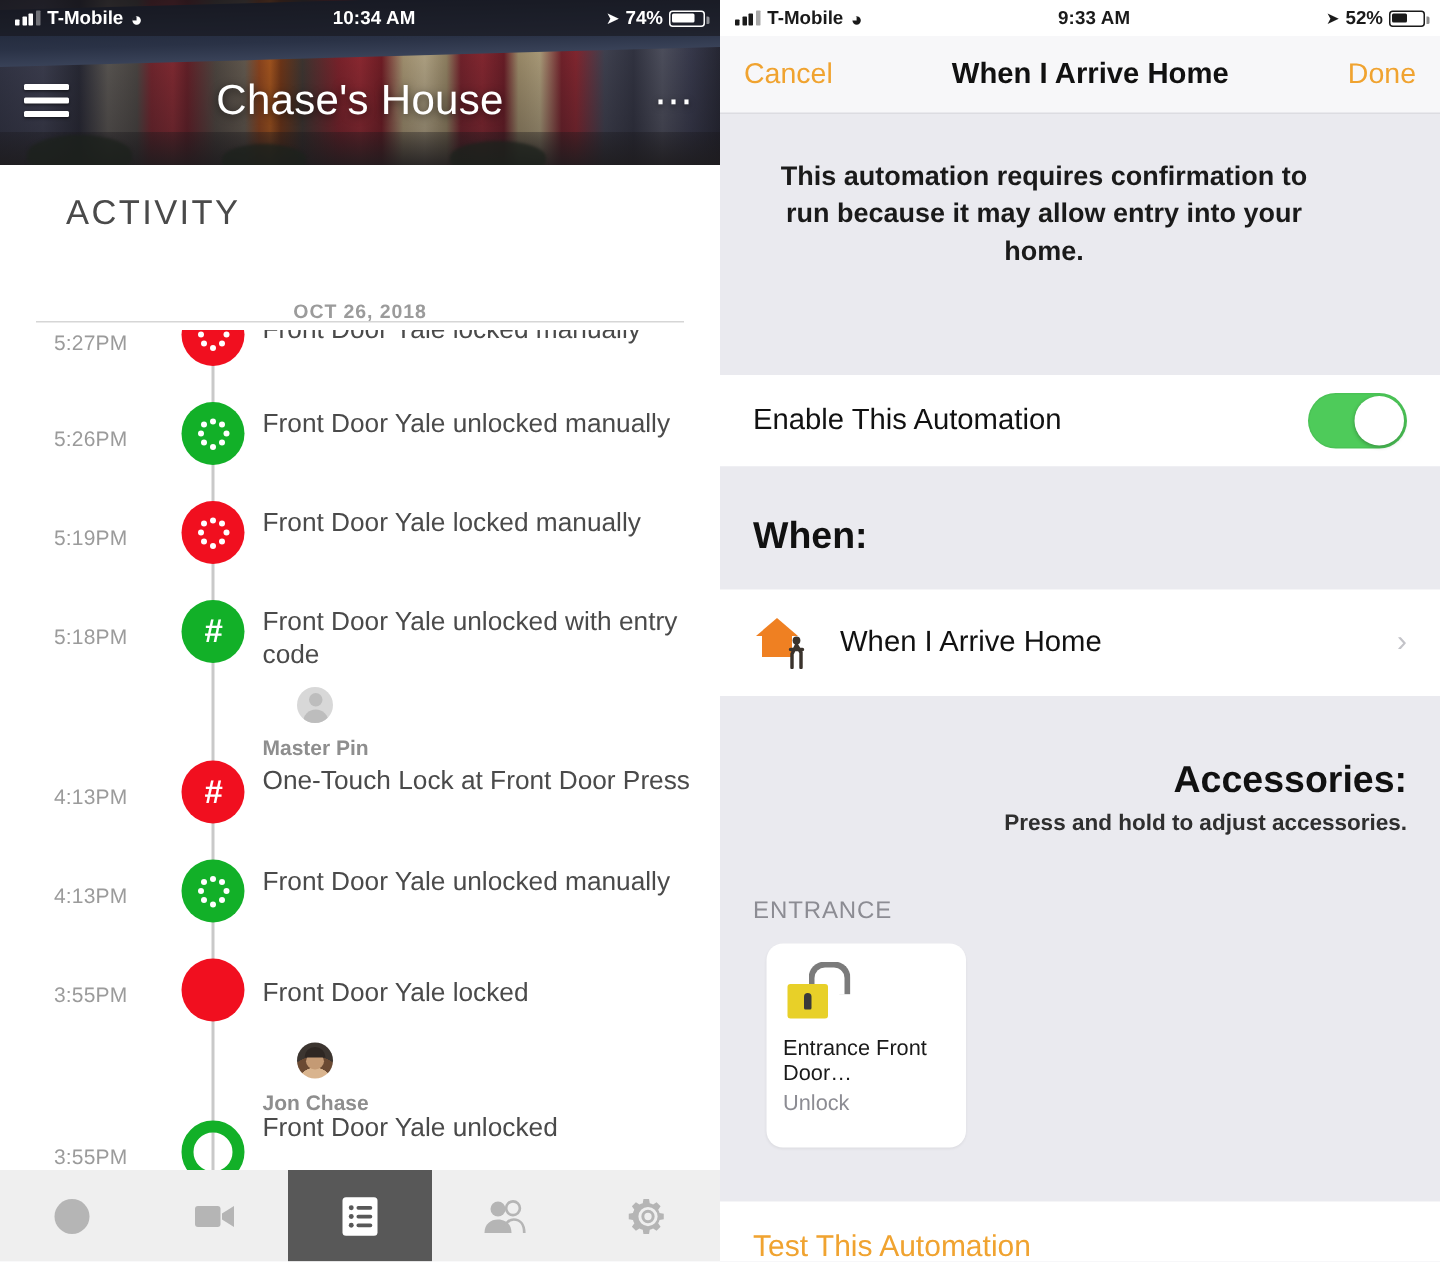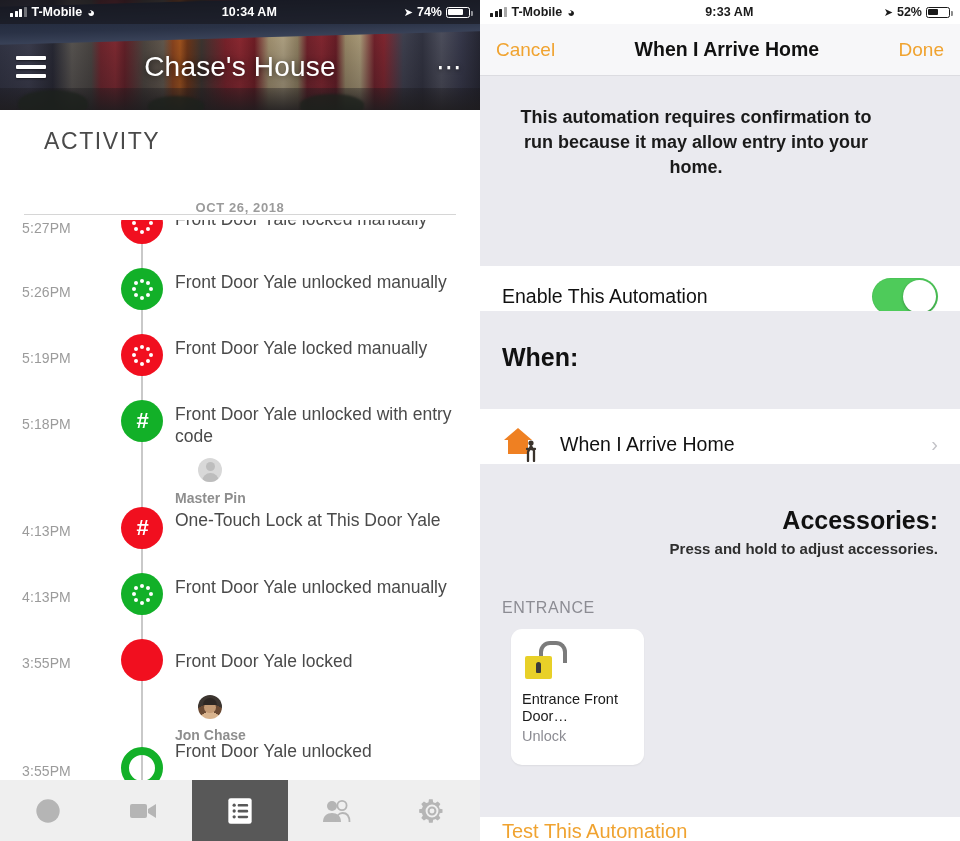--- a/index.html
+++ b/index.html
@@ -102,21 +102,21 @@
     position:absolute;left:24px;top:214px;width:432px;height:1px;background:#d6d6d6;z-index:4;
   }
 
   .timeline{
     position:absolute;left:0;top:206px;width:480px;height:586px;overflow:hidden;
   }
   .tl-line{
     position:absolute;left:141px;top:0;width:2px;height:586px;background:#c9c9c9;
   }
   .ev-time{
-    position:absolute;left:22px;width:96px;text-align:left;
+    position:absolute;left:36px;width:96px;text-align:left;
     font-size:14px;color:#9b9b9b;font-weight:400;letter-spacing:.1px;
   }
   .ev-dot{
     position:absolute;left:121px;width:42px;height:42px;border-radius:50%;
     display:flex;align-items:center;justify-content:center;
   }
   .ev-dot.green{background:#12b028;}
   .ev-dot.red{background:#f10f1f;}
   .ev-dot.ring{background:transparent;border:8px solid #12b028;box-sizing:border-box;}
   .ev-text{
@@ -164,21 +164,21 @@
   .info-block{
     position:absolute;left:0;top:77px;width:432px;height:173px;
     background:#eaeaef;display:flex;align-items:flex-start;justify-content:center;
     padding:28px 30px 0;box-sizing:border-box;
   }
   .info-text{
     text-align:center;font-size:18px;line-height:25px;font-weight:bold;color:#1a1a1a;
   }
   .row-white{
     position:absolute;left:0;width:480px;background:#ffffff;
-    display:flex;align-items:center;padding:0 22px;box-sizing:border-box;margin-top:16px;
+    display:flex;align-items:center;padding:0 22px;box-sizing:border-box;
   }
   .row-label{font-size:19.5px;color:#111;flex:1;}
   .toggle{
     width:66px;height:37px;border-radius:19px;background:#4ecb5a;position:relative;cursor:pointer;
     box-shadow:inset 0 0 0 1px rgba(0,0,0,.04);
   }
   .toggle b{
     position:absolute;right:2px;top:2px;width:33px;height:33px;border-radius:50%;
     background:#fff;box-shadow:0 1px 3px rgba(0,0,0,.3);
   }
@@ -337,21 +337,21 @@
           <span class="avatar blank"></span>
           <span>Master Pin</span>
         </div>
       </div>
 
       <div>
         <div class="ev-time" style="top:317px">4:13PM</div>
         <div class="ev-dot red" style="top:301px">
             <span class="hash">#</span>
           </div>
-        <div class="ev-text" style="top:303px">One-Touch Lock at This Door Yale</div>
+        <div class="ev-text" style="top:303px">One-Touch Lock at Front Door Press</div>
       </div>
 
       <div>
         <div class="ev-time" style="top:383px">4:13PM</div>
         <div class="ev-dot green" style="top:367px">
           <span class="dotring">
               <i style="left: 10px; top: 1.5px;"></i>
               <i style="left: 16.0104px; top: 3.98959px;"></i>
               <i style="left: 18.5px; top: 10px;"></i>
               <i style="left: 16.0104px; top: 16.0104px;"></i>

